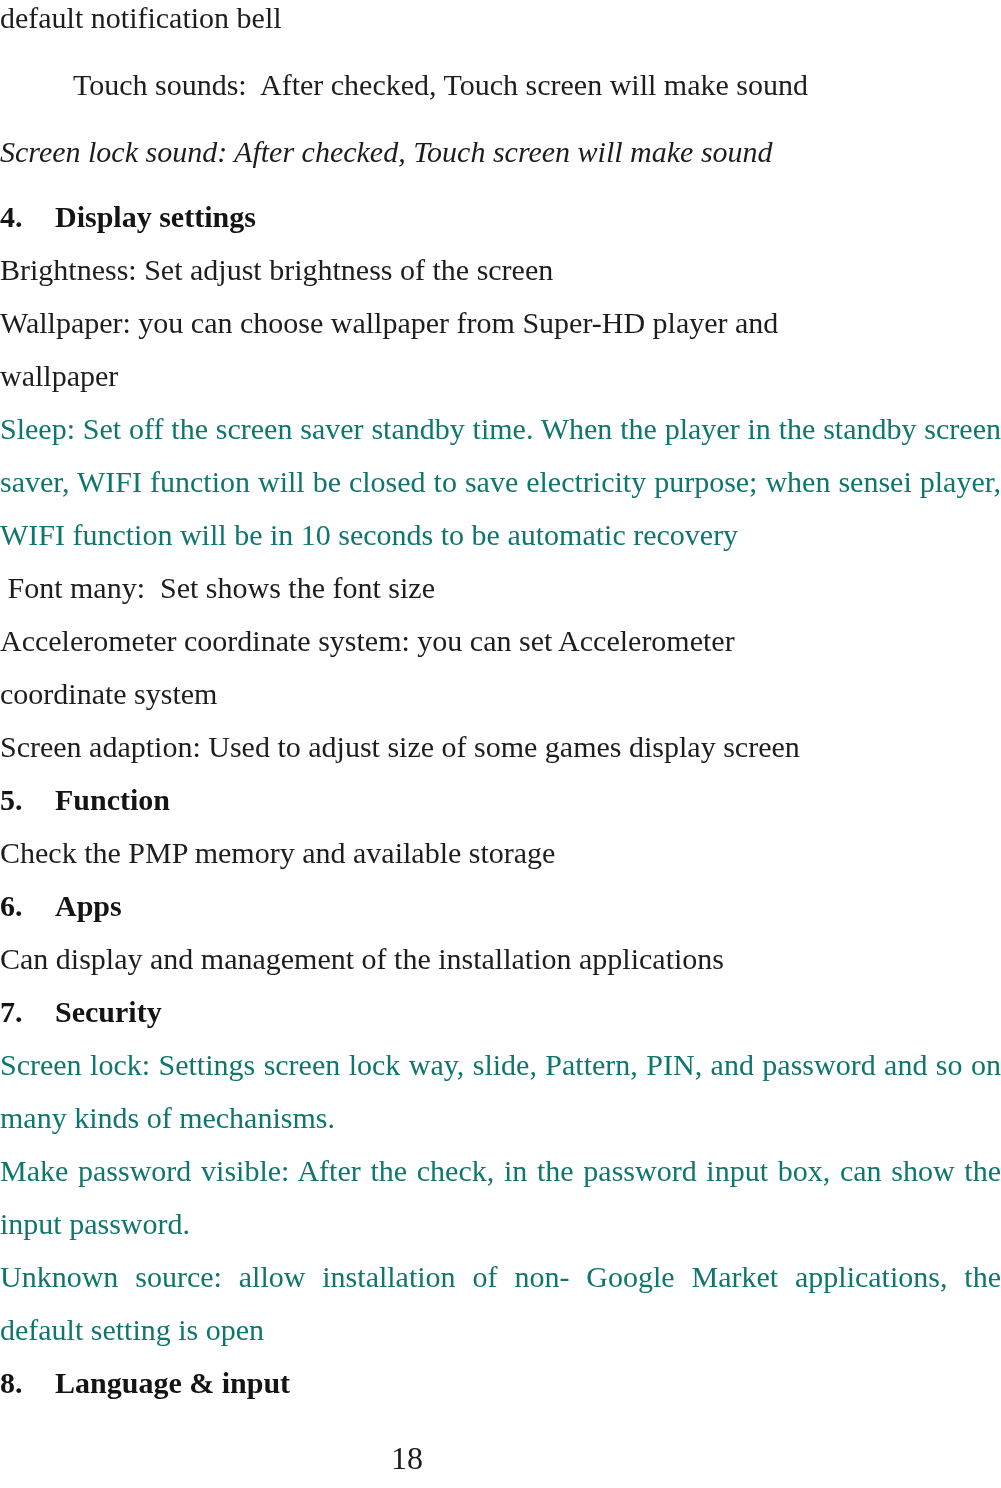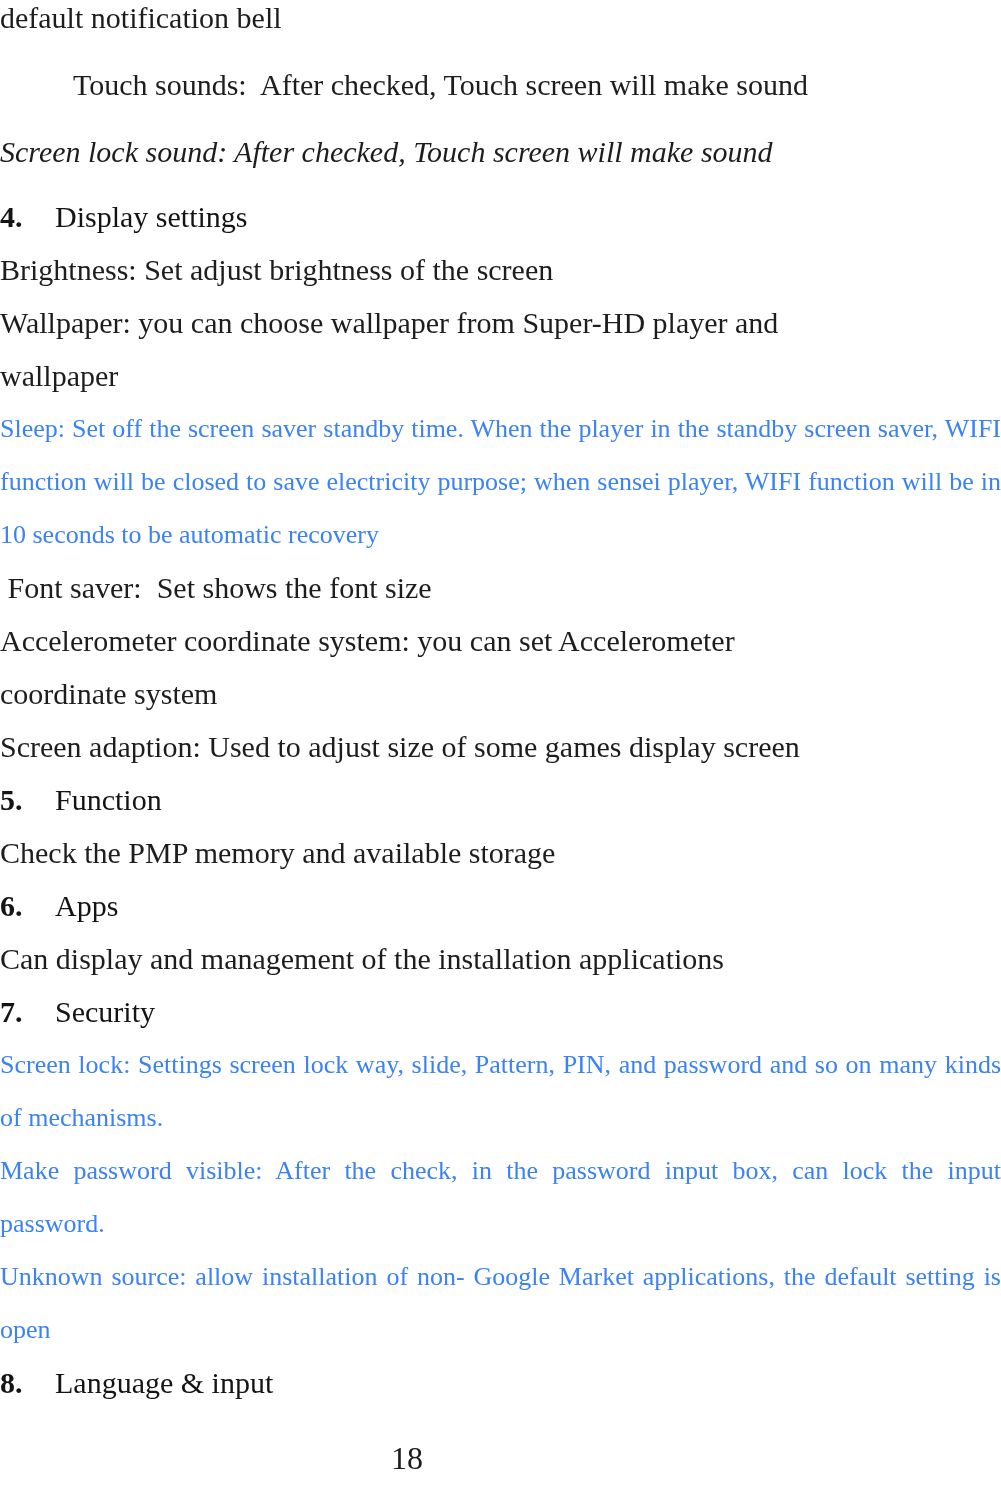--- a/index.html
+++ b/index.html
@@ -37,28 +37,28 @@
     font-size: 30px;
     line-height: 53px;
     color: #1d1d1f;
     white-space: pre-wrap;
     margin: 0;
     letter-spacing: 0px;
   }
 
   
   .para-just {
-    font-size: 26px;
+    font-size: 30px;
     line-height: 53px;
     text-align: justify;
     text-align-last: left;
     text-justify: inter-word;
     margin: 0;
     width: 1001px;
-    color: #3b82f6;
+    color: #0f766e;
     white-space: pre-wrap;
   }
 
   
   .heading {
     font-size: 30px;
     line-height: 53px;
     font-weight: bold;
     margin: 0;
     color: #141416;
@@ -66,21 +66,21 @@
     flex-direction: row;
     align-items: baseline;
   }
   .heading .num {
     display: inline-block;
     width: 55px;
     flex: 0 0 55px;
     font-weight: bold;
   }
   .heading .title {
-    font-weight: normal;
+    font-weight: bold;
   }
 
   #pagenum {
     position: absolute;
     left: 0;
     top: 1438px;
     width: 814px;
     text-align: center;
     font-size: 32px;
     line-height: 40px;
@@ -105,21 +105,21 @@
       <span class="num">4.</span>
       <span class="title">Display settings</span>
     </h2>
 
     <p class="line">Brightness: Set adjust brightness of the screen</p>
 
     <p class="line">Wallpaper: you can choose wallpaper from Super-HD player and wallpaper</p>
 
     <p class="para-just">Sleep: Set off the screen saver standby time. When the player in the standby screen saver, WIFI function will be closed to save electricity purpose; when sensei player, WIFI function will be in 10 seconds to be automatic recovery</p>
 
-    <p class="line"> Font saver:  Set shows the font size</p>
+    <p class="line"> Font many:  Set shows the font size</p>
 
     <p class="line">Accelerometer coordinate system: you can set Accelerometer coordinate system</p>
 
     <p class="line">Screen adaption: Used to adjust size of some games display screen</p>
 
     <h2 class="heading">
       <span class="num">5.</span>
       <span class="title">Function</span>
     </h2>
 
@@ -132,21 +132,21 @@
 
     <p class="line">Can display and management of the installation applications</p>
 
     <h2 class="heading">
       <span class="num">7.</span>
       <span class="title">Security</span>
     </h2>
 
     <p class="para-just">Screen lock: Settings screen lock way, slide, Pattern, PIN, and password and so on many kinds of mechanisms.</p>
 
-    <p class="para-just">Make password visible: After the check, in the password input box, can lock the input password.</p>
+    <p class="para-just">Make password visible: After the check, in the password input box, can show the input password.</p>
 
     <p class="para-just">Unknown source: allow installation of non- Google Market applications, the default setting is open</p>
 
     <h2 class="heading">
       <span class="num">8.</span>
       <span class="title">Language &amp; input</span>
     </h2>
 
 
   </div>

